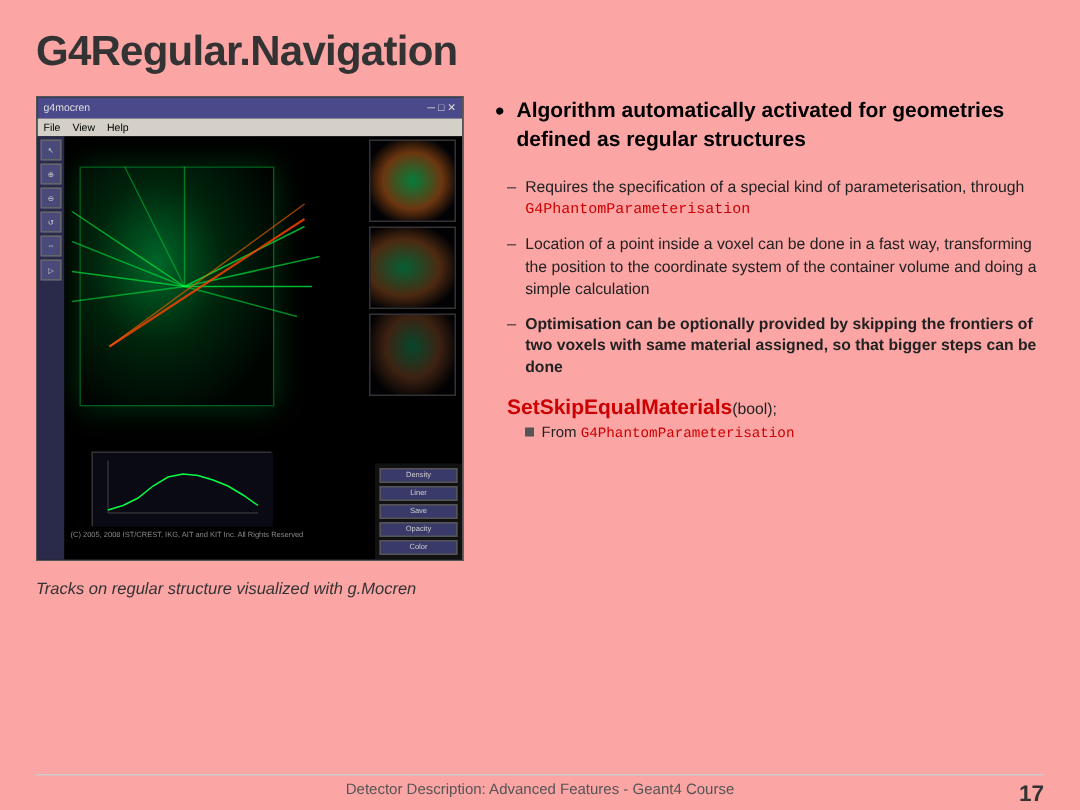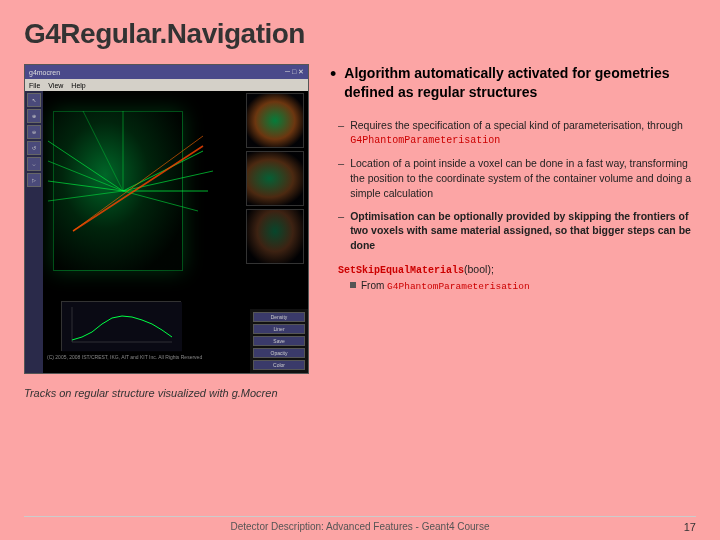--- a/index.html
+++ b/index.html
@@ -278,22 +278,22 @@
     }
 
     .set-skip-line {
       font-size: 10.5px;
       color: #222;
       margin-bottom: 3px;
     }
 
     .set-skip-line .code-red {
       color: #cc0000;
-      font-family: Liberation Mono, monospace;
-      font-size: 10px;
+      font-family: Liberation Sans, sans-serif;
+      font-size: 14px;
       font-weight: bold;
     }
 
     .sub-bullets {
       padding-left: 12px;
       display: flex;
       flex-direction: column;
       gap: 3px;
     }
 
@@ -337,23 +337,23 @@
     }
 
     .footer-text {
       font-size: 10px;
       color: #555;
       flex: 1;
       text-align: center;
     }
 
     .footer-page {
-      font-size: 11px;
+      font-size: 15px;
       color: #333;
-      font-weight: normal;
+      font-weight: bold;
       position: absolute;
       right: 0;
     }
   </style>
 </head>
 <body>
 
 <div class="slide">
 
   <div class="slide-title">G4Regular.Navigation</div>

